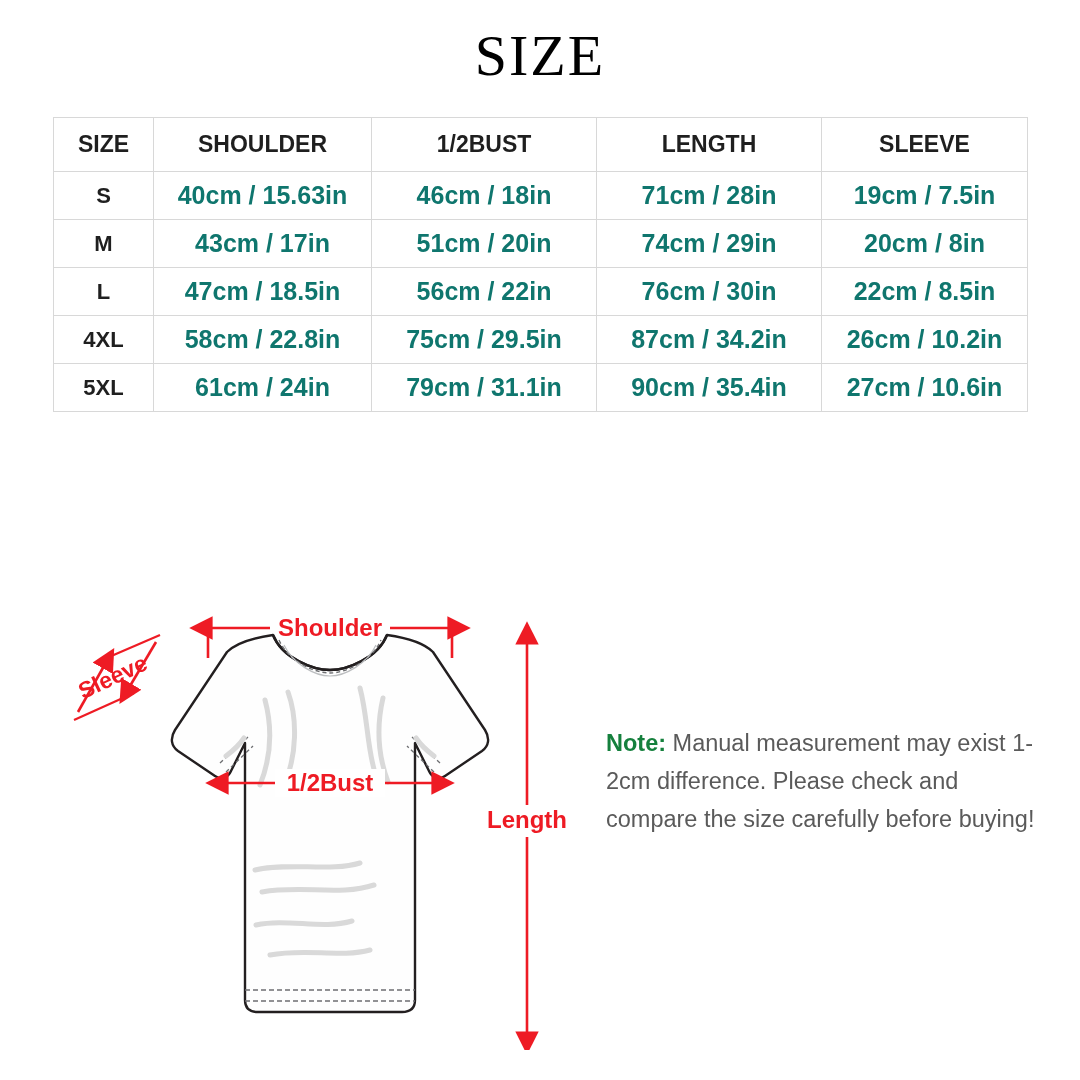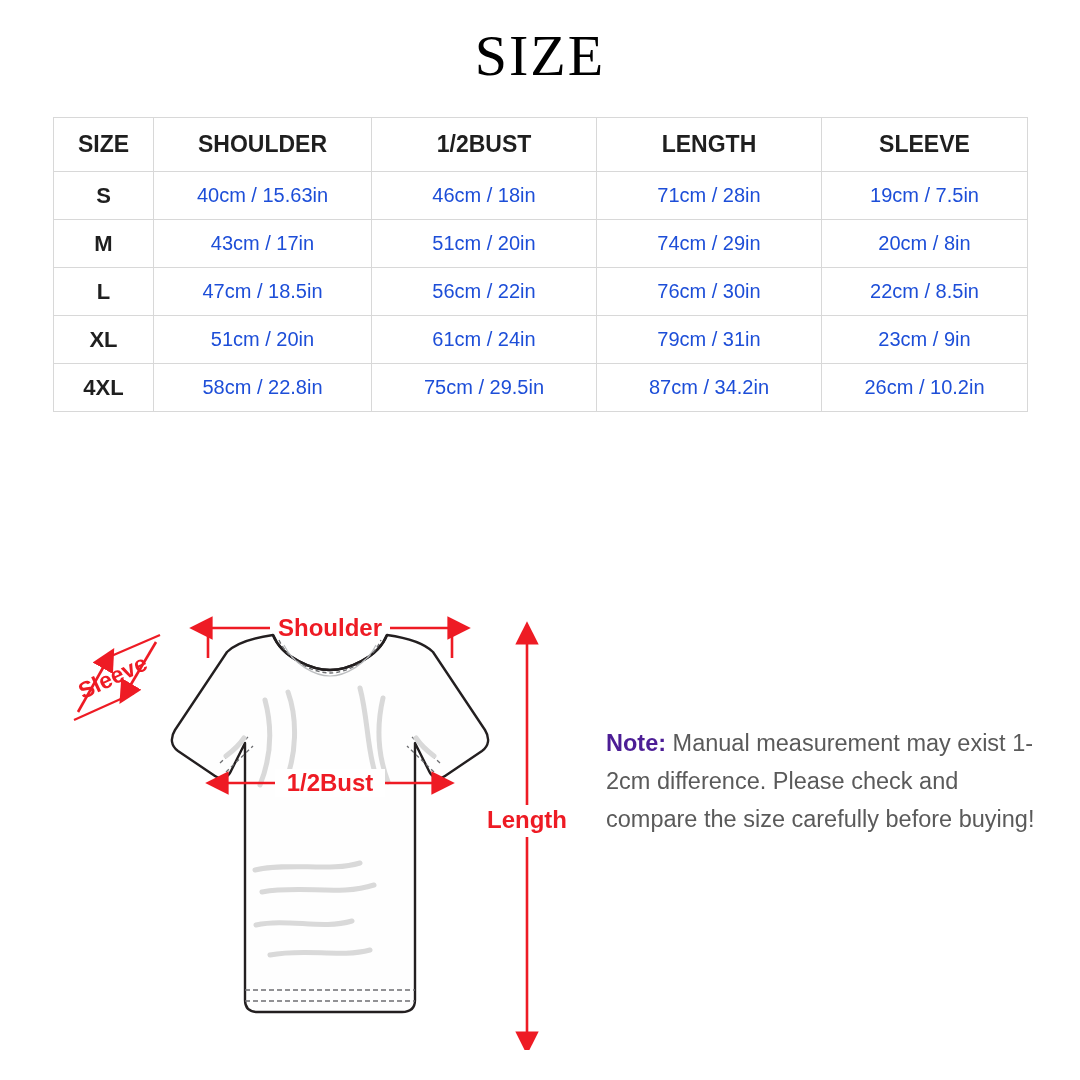--- a/index.html
+++ b/index.html
@@ -33,23 +33,23 @@
   table.size-table {
     width: 974px;
     border-collapse: collapse;
     table-layout: fixed;
   }
   table.size-table th, table.size-table td {
     border: 1px solid #d8d8d8;
     height: 48px;
     text-align: center;
     vertical-align: middle;
-    font-size: 20px;
-    color: #1d4ed8;
-    font-weight: normal;
+    font-size: 25px;
+    color: #0f766e;
+    font-weight: bold;
   }
   table.size-table thead th {
     font-size: 23px;
     font-weight: bold;
     color: #1f1f1f;
     height: 54px;
   }
   table.size-table tbody td.size-col {
     font-weight: bold;
     color: #1f1f1f;
@@ -71,21 +71,21 @@
 
   
   .note {
     position: absolute;
     left: 606px; top: 724px;
     width: 430px;
     font-size: 23.5px;
     line-height: 1.62;
     color: #5a5a5a;
   }
-  .note b { color: #4c1d95; font-weight: bold; }
+  .note b { color: #15803d; font-weight: bold; }
 </style>
 </head>
 <body>
 
 <div class="page">
 
   <div class="title">SIZE</div>
 
   <div class="table-wrap">
     <table class="size-table">
@@ -121,32 +121,32 @@
           <td>20cm / 8in</td>
         </tr>
         <tr>
           <td class="size-col">L</td>
           <td>47cm / 18.5in</td>
           <td>56cm / 22in</td>
           <td>76cm / 30in</td>
           <td>22cm / 8.5in</td>
         </tr>
         <tr>
-          <td class="size-col">XL</td>
-          <td>51cm / 20in</td>
-          <td>61cm / 24in</td>
-          <td>79cm / 31in</td>
-          <td>23cm / 9in</td>
-        </tr>
-        <tr>
           <td class="size-col">4XL</td>
           <td>58cm / 22.8in</td>
           <td>75cm / 29.5in</td>
           <td>87cm / 34.2in</td>
           <td>26cm / 10.2in</td>
+        </tr>
+        <tr>
+          <td class="size-col">5XL</td>
+          <td>61cm / 24in</td>
+          <td>79cm / 31.1in</td>
+          <td>90cm / 35.4in</td>
+          <td>27cm / 10.6in</td>
         </tr>
       </tbody>
     </table>
   </div>
 
   <div class="diagram">
     <svg width="570" height="470" viewBox="0 0 570 470" xmlns="http://www.w3.org/2000/svg">
       <defs>
         <marker id="arrL" markerWidth="9" markerHeight="9" refX="8" refY="4.5" orient="auto" markerUnits="strokeWidth">
           <path d="M9,0 L9,9 L0,4.5 z" fill="#ee1b24"></path>

